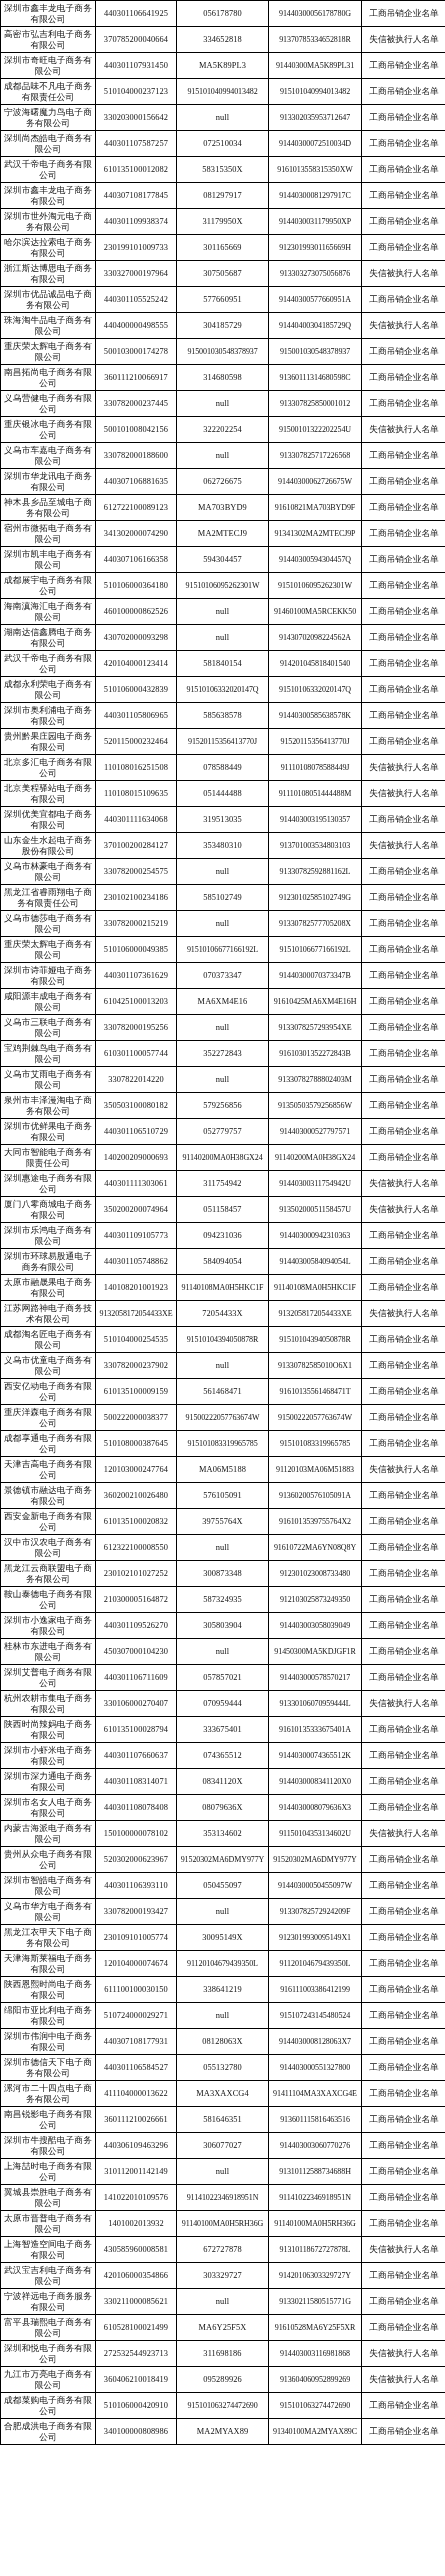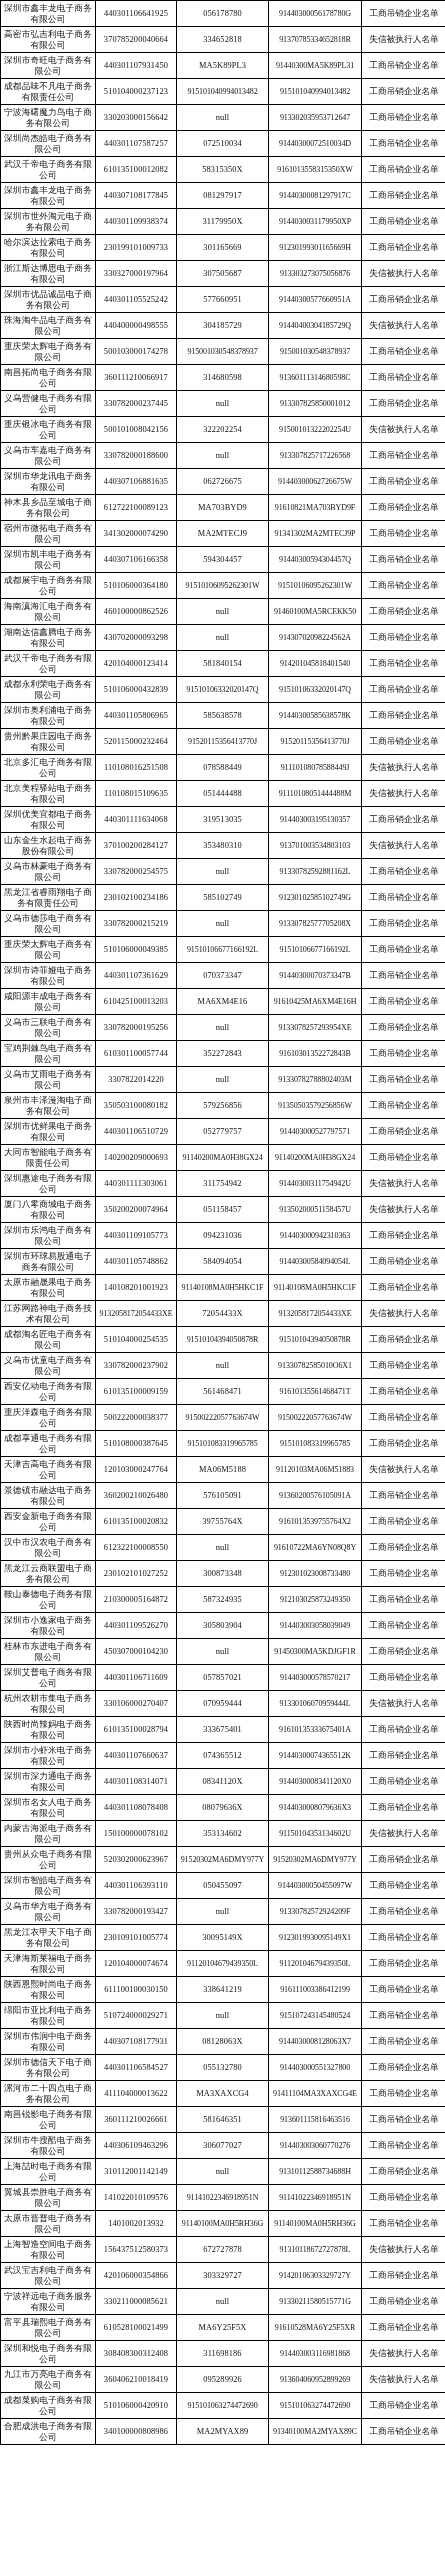--- a/index.html
+++ b/index.html
@@ -639,21 +639,21 @@
       </tr>
       <tr>
         <td class="name">太原市晋普电子商务有限公司</td>
         <td class="num">1401002013932</td>
         <td class="num tight">91140100MA0H5RH36G</td>
         <td class="num tight">91140100MA0H5RH36G</td>
         <td class="list">工商吊销企业名单</td>
       </tr>
       <tr>
         <td class="name">上海智造空间电子商务有限公司</td>
-        <td class="num">156437512580373</td>
+        <td class="num">430585960008581</td>
         <td class="num">672727878</td>
         <td class="num tight">91310118672727878L</td>
         <td class="list">失信被执行人名单</td>
       </tr>
       <tr>
         <td class="name">武汉宝吉利电子商务有限公司</td>
         <td class="num">420106000354866</td>
         <td class="num">303329727</td>
         <td class="num tight">91420106303329727Y</td>
         <td class="list">工商吊销企业名单</td>
@@ -667,21 +667,21 @@
       </tr>
       <tr>
         <td class="name">富平县瑞熙电子商务有限公司</td>
         <td class="num">610528100021499</td>
         <td class="num">MA6Y25F5X</td>
         <td class="num tight">91610528MA6Y25F5XR</td>
         <td class="list">工商吊销企业名单</td>
       </tr>
       <tr>
         <td class="name">深圳和悦电子商务有限公司</td>
-        <td class="num">308408300312408</td>
+        <td class="num">272532544923713</td>
         <td class="num">311698186</td>
         <td class="num tight">914403003116981868</td>
         <td class="list">失信被执行人名单</td>
       </tr>
       <tr>
         <td class="name">九江市万亮电子商务有限公司</td>
         <td class="num">360406210018419</td>
         <td class="num">095289926</td>
         <td class="num tight">913604060952899269</td>
         <td class="list">失信被执行人名单</td>

